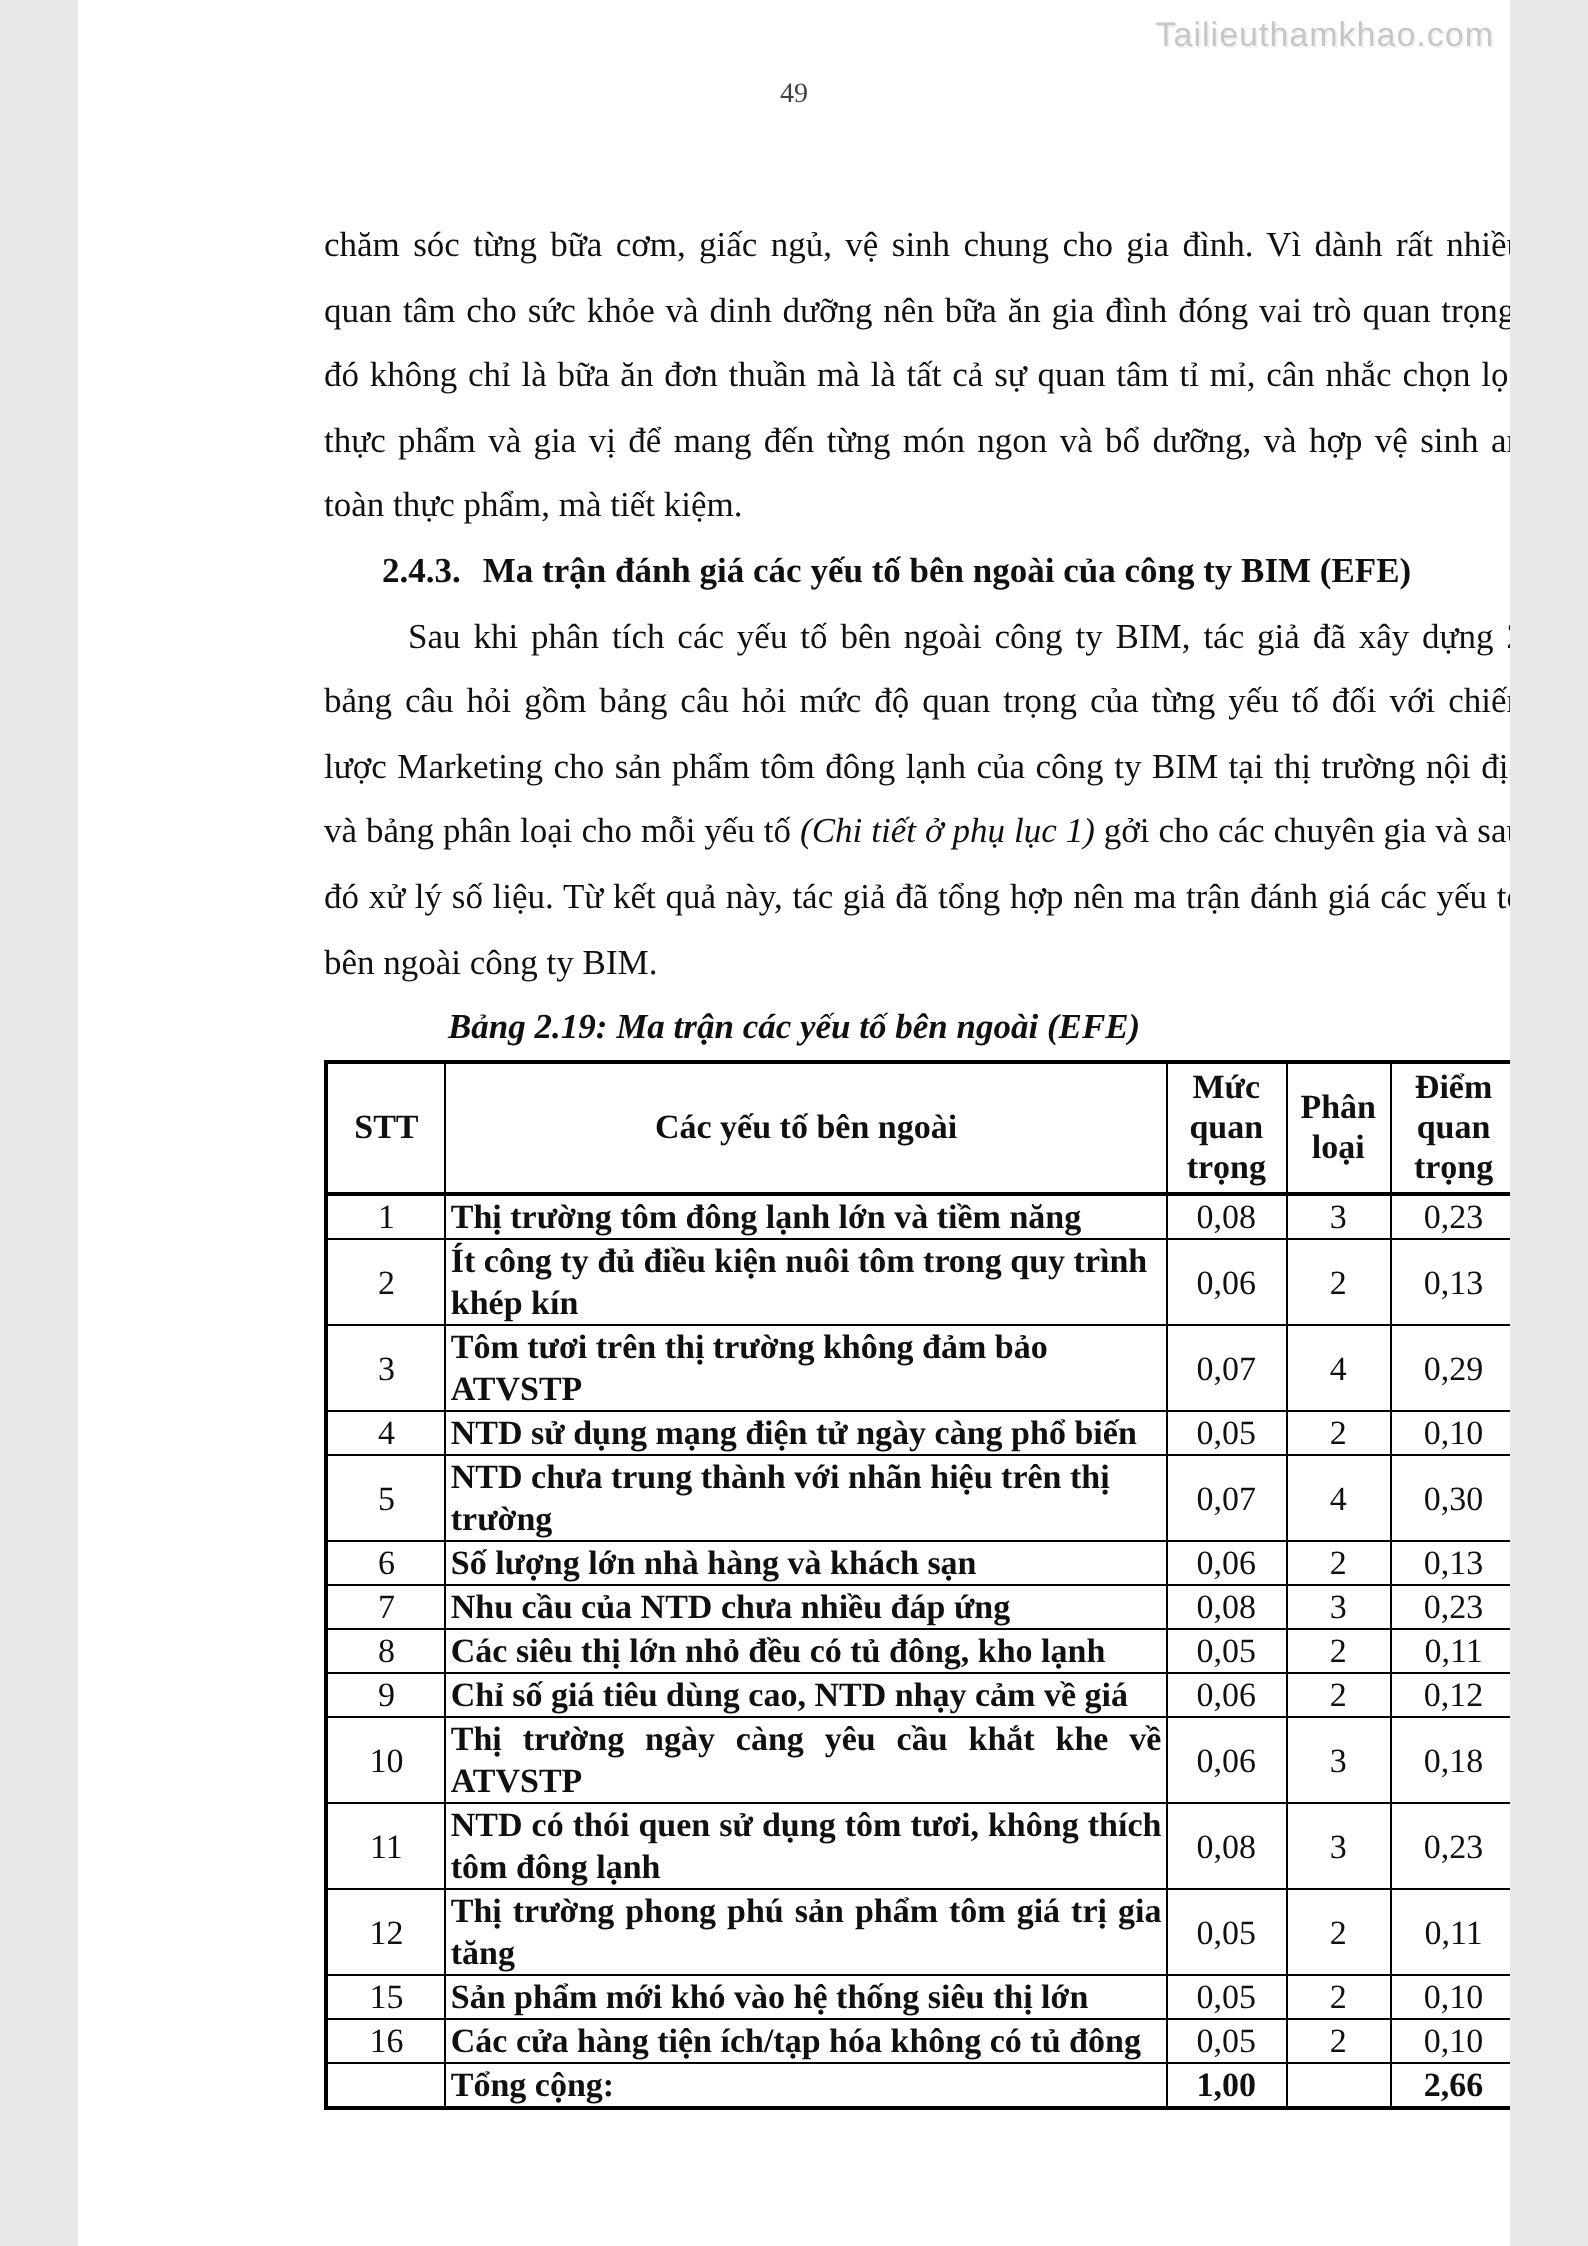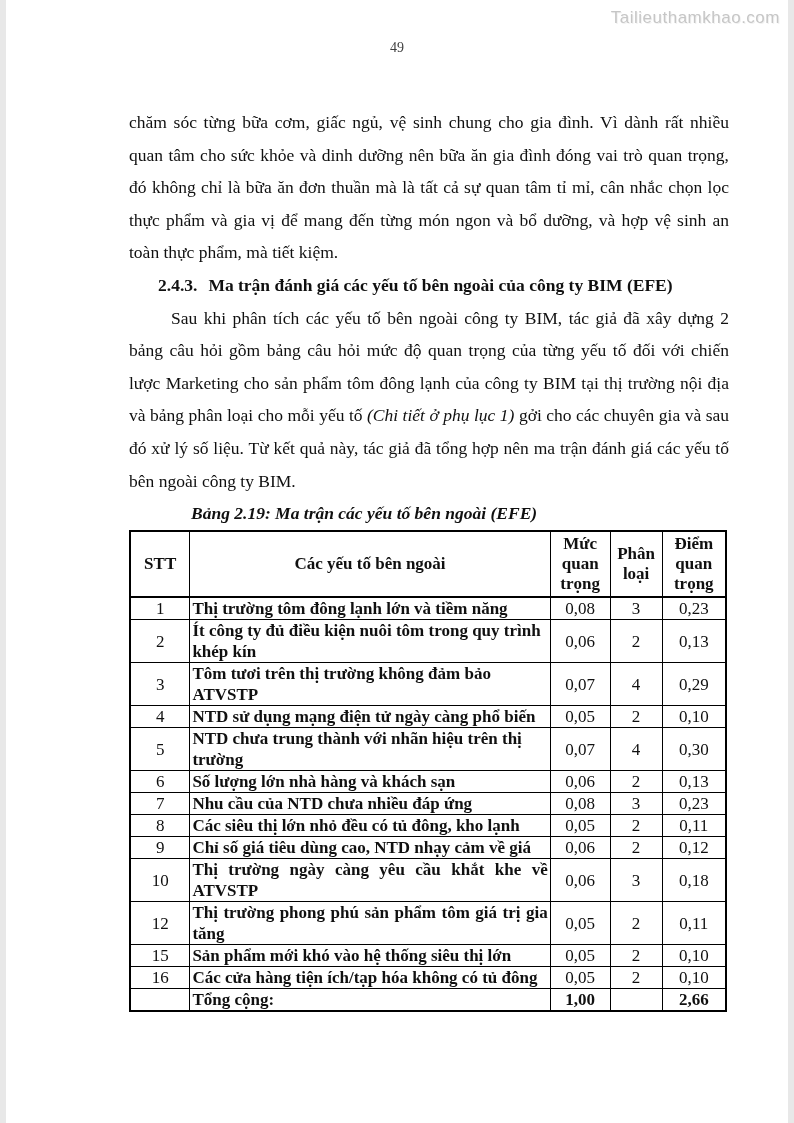--- a/index.html
+++ b/index.html
@@ -1,19 +1,19 @@
 <!DOCTYPE html>
 <html><head>
 <meta charset="utf-8">
 <style>
   * { margin: 0; padding: 0; box-sizing: border-box; }
   html, body { background: #e8e8e8; }
   .page {
     position: relative;
-    width: 782px;
+    width: 716px;
     height: 1123px;
     margin: 0 auto;
     background: #ffffff;
     color: #101010;
     font-family: "Liberation Serif", "DejaVu Serif", serif;
     overflow: hidden;
   }
   .watermark {
     position: absolute;
     top: 8px;
@@ -208,20 +208,27 @@
   </tr>
 
   <tr>
     <td class="c-stt">10</td>
     <td class="c-factor">Thị trường ngày càng yêu cầu khắt khe về ATVSTP</td>
     <td class="c-num">0,06</td>
     <td class="c-num">3</td>
     <td class="c-num">0,18</td>
   </tr>
 
+  <tr>
+    <td class="c-stt">11</td>
+    <td class="c-factor">NTD có thói quen sử dụng tôm tươi, không thích tôm đông lạnh</td>
+    <td class="c-num">0,08</td>
+    <td class="c-num">3</td>
+    <td class="c-num">0,23</td>
+  </tr>
 
   <tr>
     <td class="c-stt">12</td>
     <td class="c-factor">Thị trường phong phú sản phẩm tôm giá trị gia tăng</td>
     <td class="c-num">0,05</td>
     <td class="c-num">2</td>
     <td class="c-num">0,11</td>
   </tr>
 
 

